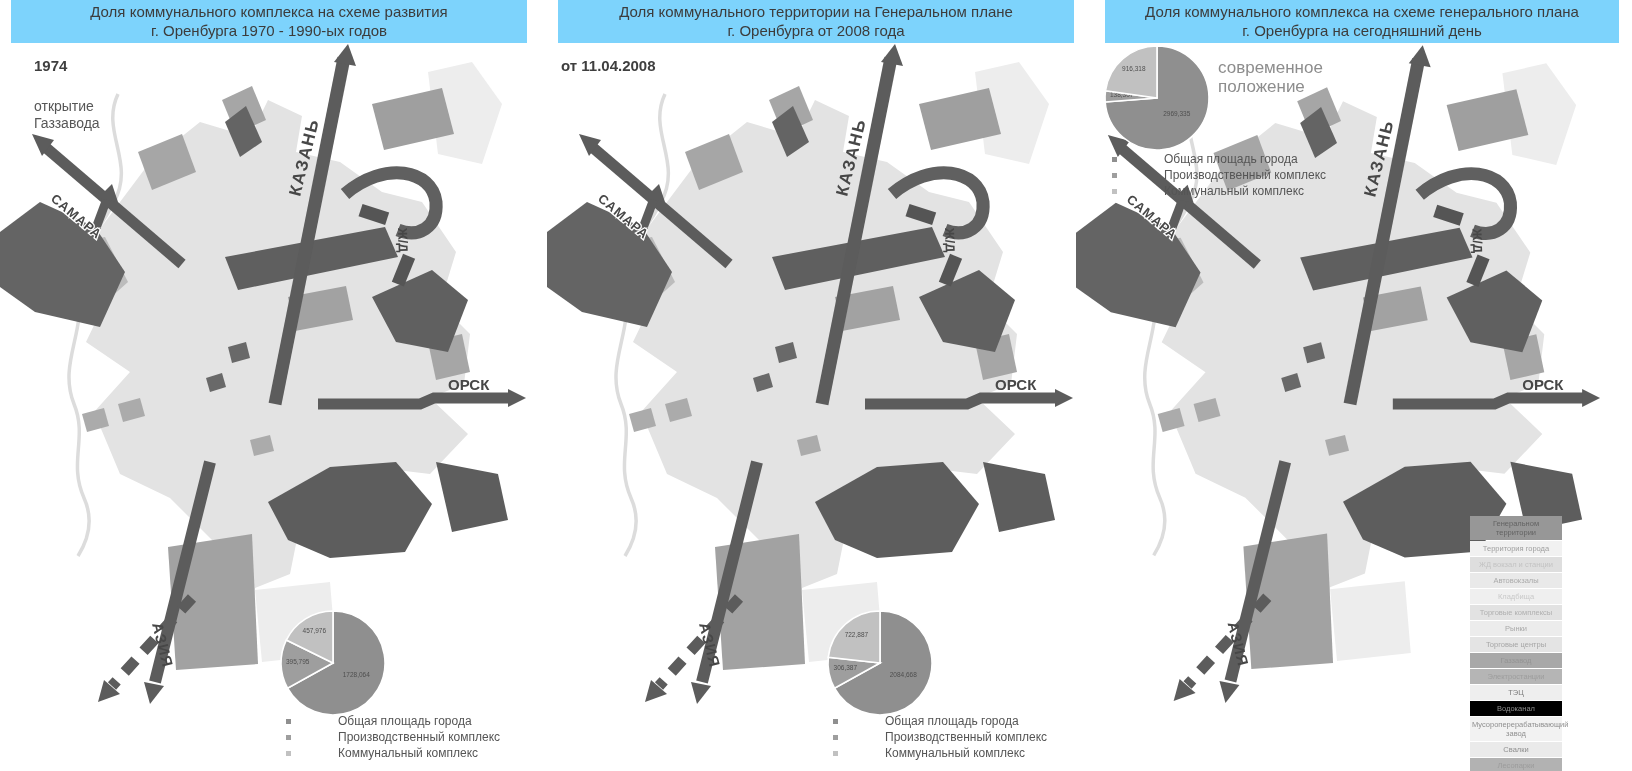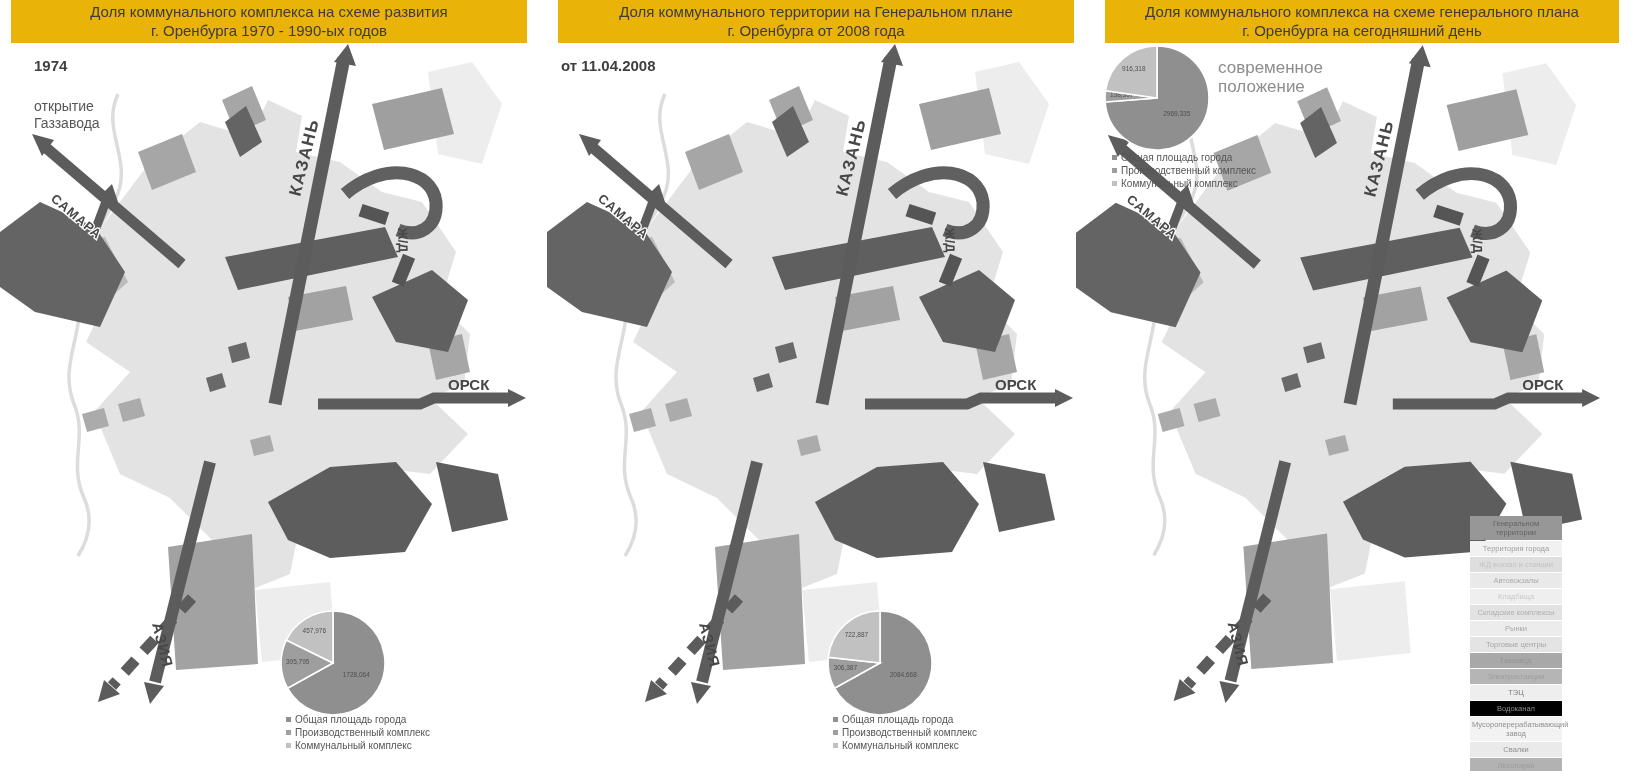--- a/index.html
+++ b/index.html
@@ -3,21 +3,21 @@
 <meta charset="utf-8">
 <style>
   html,body{margin:0;padding:0;background:#ffffff;}
   body{width:1632px;height:771px;position:relative;overflow:hidden;
        font-family:"Liberation Sans","DejaVu Sans",sans-serif;}
   .panel{position:absolute;top:0;height:771px;background:#ffffff;}
   .panel.p1{left:0;width:540px;}
   .panel.p2{left:547px;width:540px;}
   .panel.p3{left:1094px;width:538px;}
 
-  .title-bar{position:absolute;top:0;left:11px;right:13px;background:#eab308;
+  .title-bar{position:absolute;top:0;left:11px;right:13px;background:#7dd3fc;
              text-align:center;font-size:15px;line-height:19px;color:#3c3c3c;
              padding:2px 4px 3px;}
   .note{position:absolute;left:34px;top:57px;z-index:5;}
   .p2 .note{left:14px;}
   .p3 .note{left:124px;top:58px;}
   .note-bold{font-size:15px;font-weight:bold;color:#3f3f3f;margin-bottom:24px;}
   .note-bold:empty{display:none;}
   .note-text{font-size:14px;color:#565656;white-space:pre-line;line-height:17px;}
   .p3 .note-text{font-size:17px;color:#8d8d8d;line-height:19px;}
 
@@ -35,21 +35,21 @@
   .p1 .pie-wrap,.p2 .pie-wrap{left:278px;top:608px;}
   .p3 .pie-wrap{left:8px;top:43px;}
   .pie-wrap svg{width:110px;height:110px;}
   .pie-val{font-size:6.5px;font-weight:normal;fill:#4f4f4f;text-anchor:middle;}
 
   .pie-legend{position:absolute;z-index:6;}
   .p1 .pie-legend,.p2 .pie-legend{left:286px;top:714px;}
   .p3 .pie-legend{left:18px;top:152px;}
   .pl-row{display:flex;align-items:center;margin-bottom:2px;}
   .pl-swatch{width:5px;height:5px;margin-right:4px;flex:0 0 auto;}
-  .pl-label{font-size:10px;color:#555555;white-space:nowrap;}
+  .pl-label{font-size:12px;color:#555555;white-space:nowrap;margin-left:43px;}
 
   .legend-panel{position:absolute;left:376px;top:516px;width:92px;z-index:7;}
   .legend-row{margin-bottom:1px;padding:3px 2px;text-align:center;font-size:7.5px;
               line-height:9px;white-space:pre-line;}
 </style>
 </head>
 <body>
 
 <section class="panel p1">
   <div class="title-bar">
@@ -322,21 +322,21 @@
         <span class="pl-swatch" style="background: rgb(193, 193, 193);"></span>
         <span class="pl-label">Коммунальный комплекс</span>
       </div>
     </div>
   <div class="legend-panel">
       <div class="legend-row" style="background: rgb(151, 151, 151); color: rgb(99, 99, 99);">Генеральном территории</div>
       <div class="legend-row" style="background: rgb(241, 241, 241); color: rgb(159, 159, 159);">Территория города</div>
       <div class="legend-row" style="background: rgb(222, 222, 222); color: rgb(195, 195, 195);">ЖД вокзал и станции</div>
       <div class="legend-row" style="background: rgb(233, 233, 233); color: rgb(171, 171, 171);">Автовокзалы</div>
       <div class="legend-row" style="background: rgb(239, 239, 239); color: rgb(201, 201, 201);">Кладбища</div>
-      <div class="legend-row" style="background: rgb(226, 226, 226); color: rgb(176, 176, 176);">Складские комплексы</div>
+      <div class="legend-row" style="background: rgb(226, 226, 226); color: rgb(176, 176, 176);">Торговые комплексы</div>
       <div class="legend-row" style="background: rgb(236, 236, 236); color: rgb(170, 170, 170);">Рынки</div>
       <div class="legend-row" style="background: rgb(228, 228, 228); color: rgb(166, 166, 166);">Торговые центры</div>
       <div class="legend-row" style="background: rgb(168, 168, 168); color: rgb(148, 148, 148);">Газзавод</div>
       <div class="legend-row" style="background: rgb(181, 181, 181); color: rgb(157, 157, 157);">Электростанции</div>
       <div class="legend-row" style="background: rgb(238, 238, 238); color: rgb(124, 124, 124);">ТЭЦ</div>
       <div class="legend-row" style="background: #000000; color: rgb(143, 143, 143);">Водоканал</div>
       <div class="legend-row" style="background: rgb(242, 242, 242); color: rgb(143, 143, 143);">Мусороперерабатывающий
 завод</div>
       <div class="legend-row" style="background: rgb(234, 234, 234); color: rgb(143, 143, 143);">Свалки</div>
       <div class="legend-row" style="background: rgb(178, 178, 178); color: rgb(156, 156, 156);">Лесопарки</div>

